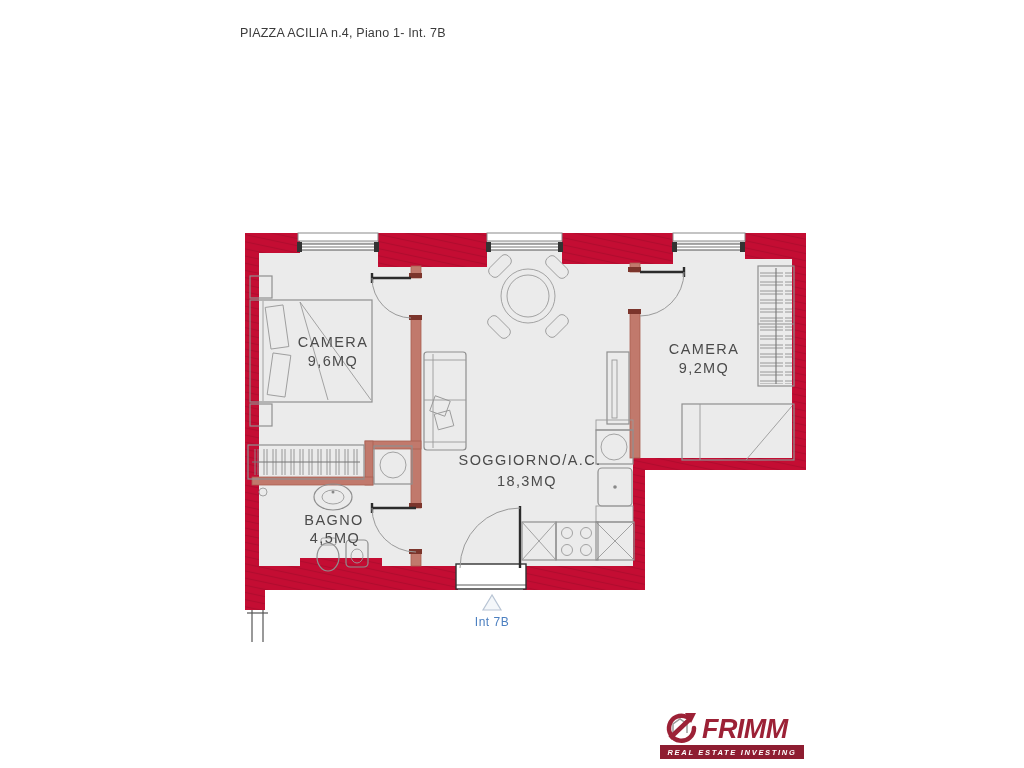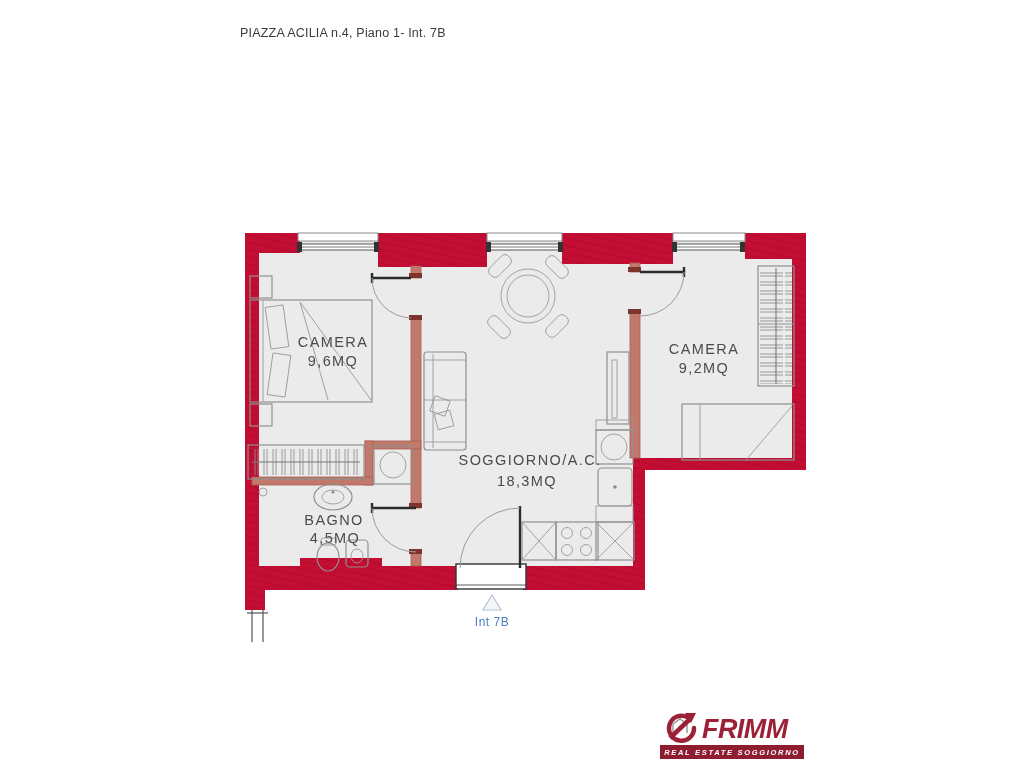--- a/index.html
+++ b/index.html
@@ -255,16 +255,16 @@
 <div class="logo">
   <div class="logo-row">
     <svg width="40" height="33" viewBox="0 0 40 33">
       <polyline points="13,22 13,13 20,8 27,13 27,22" fill="none" stroke="#9a9a9a" stroke-width="1.5"></polyline>
       <path d="M27,6 A12.5,12.5 0 1 0 34,17" fill="none" stroke="var(--brand,#9c2136)" stroke-width="4.5" stroke-linecap="round"></path>
       <line x1="10" y1="27" x2="30" y2="8" stroke="var(--brand,#9c2136)" stroke-width="4.5"></line>
       <polygon points="25,2 36,2 31,12" fill="var(--brand,#9c2136)"></polygon>
     </svg>
     <span class="logo-brand">FRIMM</span>
   </div>
-  <div class="logo-banner">REAL ESTATE SOGGIORNO</div>
+  <div class="logo-banner">REAL ESTATE INVESTING</div>
 </div>
 
 </div>
 
 </body></html>

